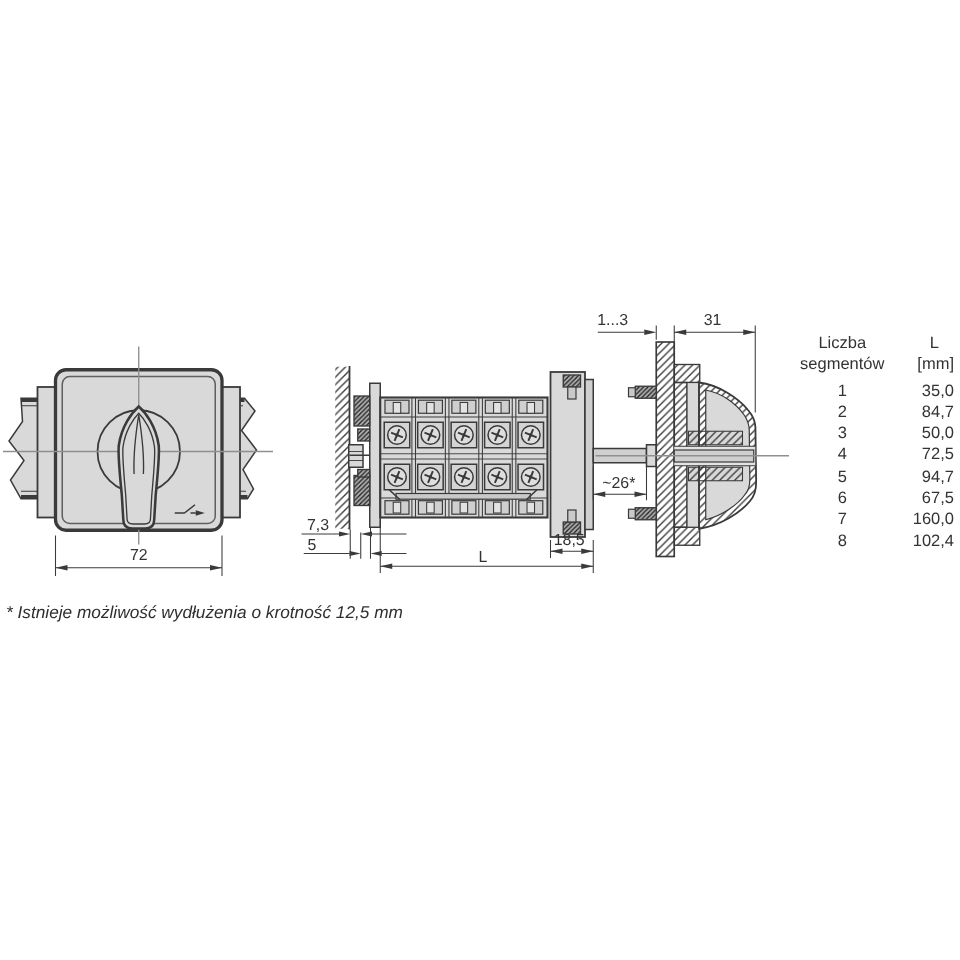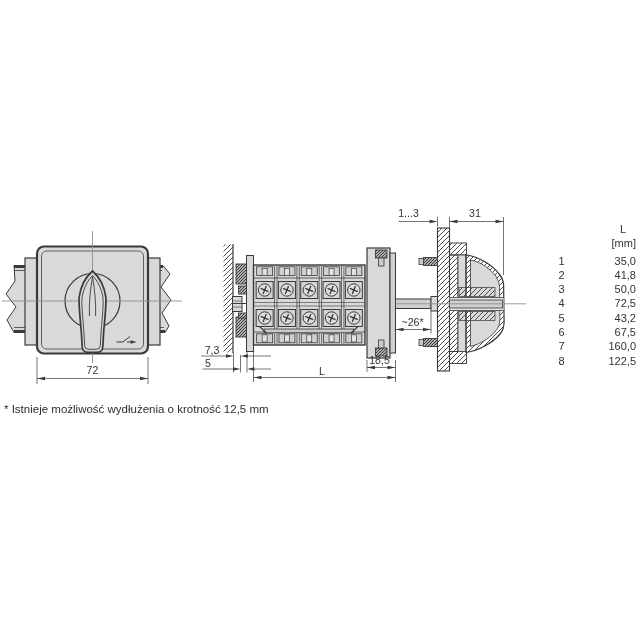--- a/index.html
+++ b/index.html
@@ -16,21 +16,21 @@
   .hp{fill:url(#hp);stroke:#3a3a3a;}
   .hd{fill:url(#hd);stroke:#3a3a3a;stroke-width:.9;}
   .ar{fill:#3a3a3a;stroke:none;}
   .dim-table{position:absolute;left:527px;top:222px;width:113px;font-size:11px;color:#333;
              line-height:14.3px;}
   .trow{display:flex;}
   .thead{margin-bottom:3px;}
   .c1{width:69px;text-align:center;}
   .c2{flex:1;text-align:right;padding-right:4px;}
   .hL{padding-right:10px;}
-  .footnote{position:absolute;left:4px;top:402px;font-size:11.5px;color:#2e2e2e;line-height:15px;}
+  .footnote{position:absolute;left:4px;top:402px;font-size:11.5px;color:#2e2e2e;line-height:15px;font-style:italic;}
 </style>
 </head>
 <body>
 
 <div id="stage">
 
 <svg width="640" height="640" viewBox="0 0 640 640" xmlns="http://www.w3.org/2000/svg">
   <defs>
     <pattern id="hp" width="5" height="5" patternUnits="userSpaceOnUse">
       <path d="M0,5 L5,0 M-1,1 L1,-1 M4,6 L6,4" stroke="#3a3a3a" stroke-width="0.9" fill="none"></path>
@@ -219,53 +219,57 @@
       <polygon class="ar" points="449.5,221.5 457.5,219.7 457.5,223.3"></polygon>
       <polygon class="ar" points="503.5,221.5 495.5,219.7 495.5,223.3"></polygon>
       <text x="408.5" y="216.5" text-anchor="middle">1...3</text>
       <text x="475" y="216.5" text-anchor="middle">31</text>
     </g>
   </g>
 </svg>
 
   <div class="dim-table">
     <div class="trow thead">
+      <div class="c1">
+        <div>Liczba</div>
+        <div>segmentów</div>
+      </div>
       <div class="c2">
         <div class="hL">L</div>
         <div>[mm]</div>
       </div>
     </div>
     <div class="trow">
         <span class="c1">1</span>
         <span class="c2">35,0</span>
       </div>
     <div class="trow">
         <span class="c1">2</span>
-        <span class="c2">41,8</span>
+        <span class="c2">84,7</span>
       </div>
     <div class="trow">
         <span class="c1">3</span>
         <span class="c2">50,0</span>
       </div>
     <div class="trow">
         <span class="c1">4</span>
         <span class="c2">72,5</span>
       </div>
     <div class="trow">
         <span class="c1">5</span>
-        <span class="c2">43,2</span>
+        <span class="c2">94,7</span>
       </div>
     <div class="trow">
         <span class="c1">6</span>
         <span class="c2">67,5</span>
       </div>
     <div class="trow">
         <span class="c1">7</span>
         <span class="c2">160,0</span>
       </div>
     <div class="trow">
         <span class="c1">8</span>
-        <span class="c2">122,5</span>
+        <span class="c2">102,4</span>
       </div>
   </div>
 
   <div class="footnote">* Istnieje możliwość wydłużenia o krotność 12,5 mm</div>
 </div>
 
 </body></html>

